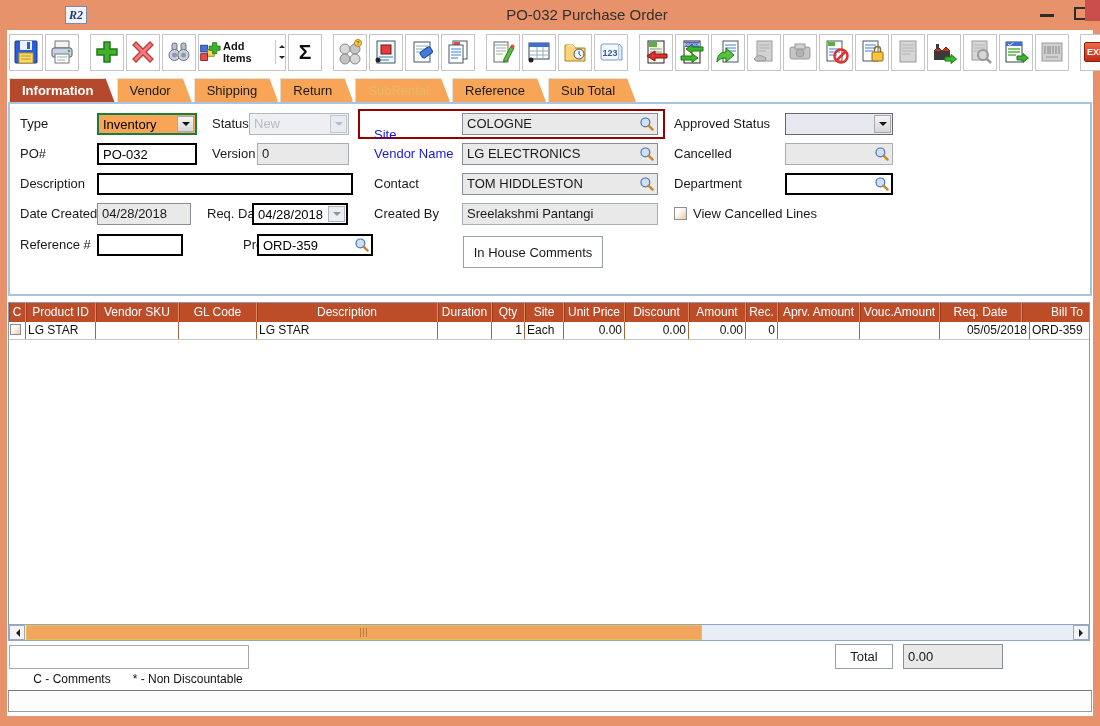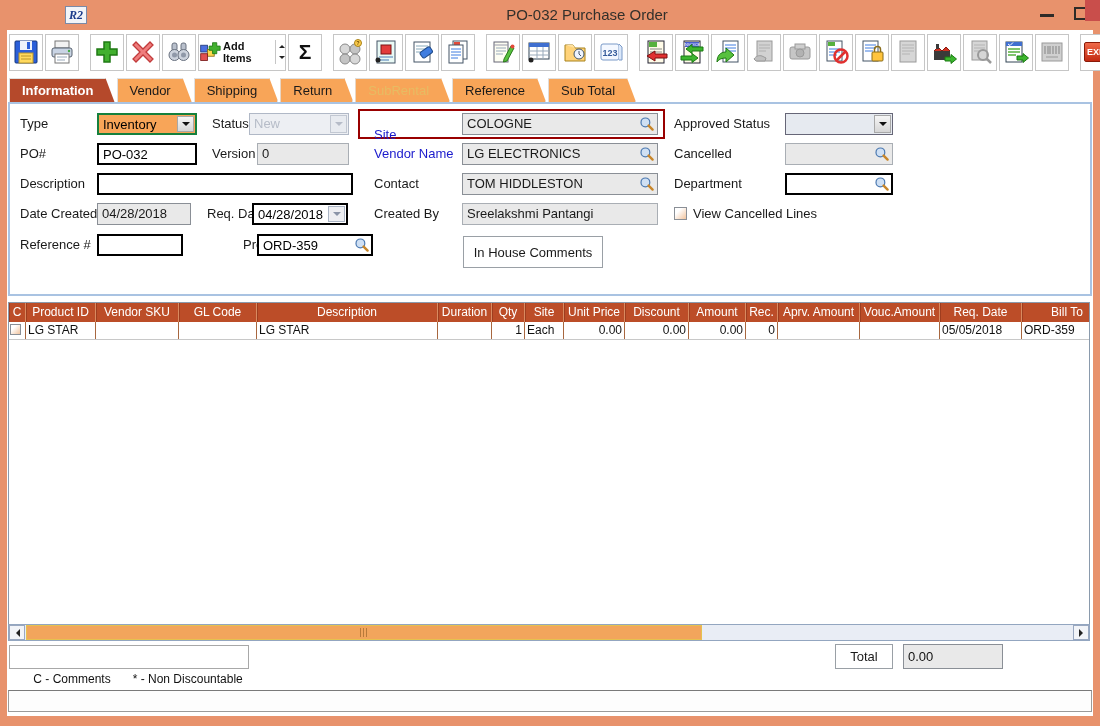--- a/index.html
+++ b/index.html
@@ -464,21 +464,21 @@
           <div class="gc" style="width: 181px; text-align: left;">LG STAR</div>
           <div class="gc" style="width: 54px; text-align: left;"></div>
           <div class="gc" style="width: 33px; text-align: right;">1</div>
           <div class="gc" style="width: 39px; text-align: left;">Each</div>
           <div class="gc" style="width: 61px; text-align: right;">0.00</div>
           <div class="gc" style="width: 64px; text-align: right;">0.00</div>
           <div class="gc" style="width: 57px; text-align: right;">0.00</div>
           <div class="gc" style="width: 32px; text-align: right;">0</div>
           <div class="gc" style="width: 82px; text-align: right;"></div>
           <div class="gc" style="width: 80px; text-align: right;"></div>
-          <div class="gc" style="width: 82px; text-align: left;">05/05/2018</div>
+          <div class="gc" style="width: 82px; text-align: right; margin-left: 8px;">05/05/2018</div>
           <div class="gc" style="width: 69px; text-align: left;">ORD-359</div>
         </div>
       </div>
   </div>
 
   <div class="hscroll">
     <span class="sarrow left">
         <i class="tri-l"></i>
       </span>
     <span class="thumb">

